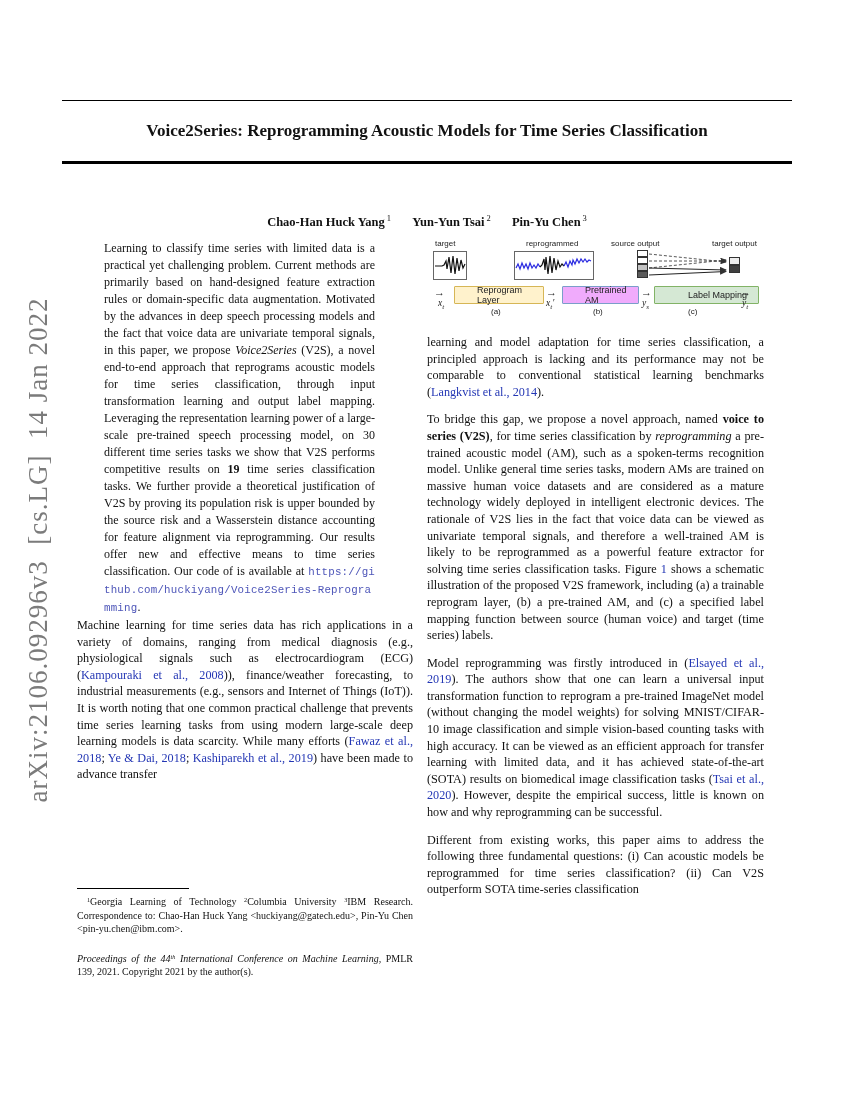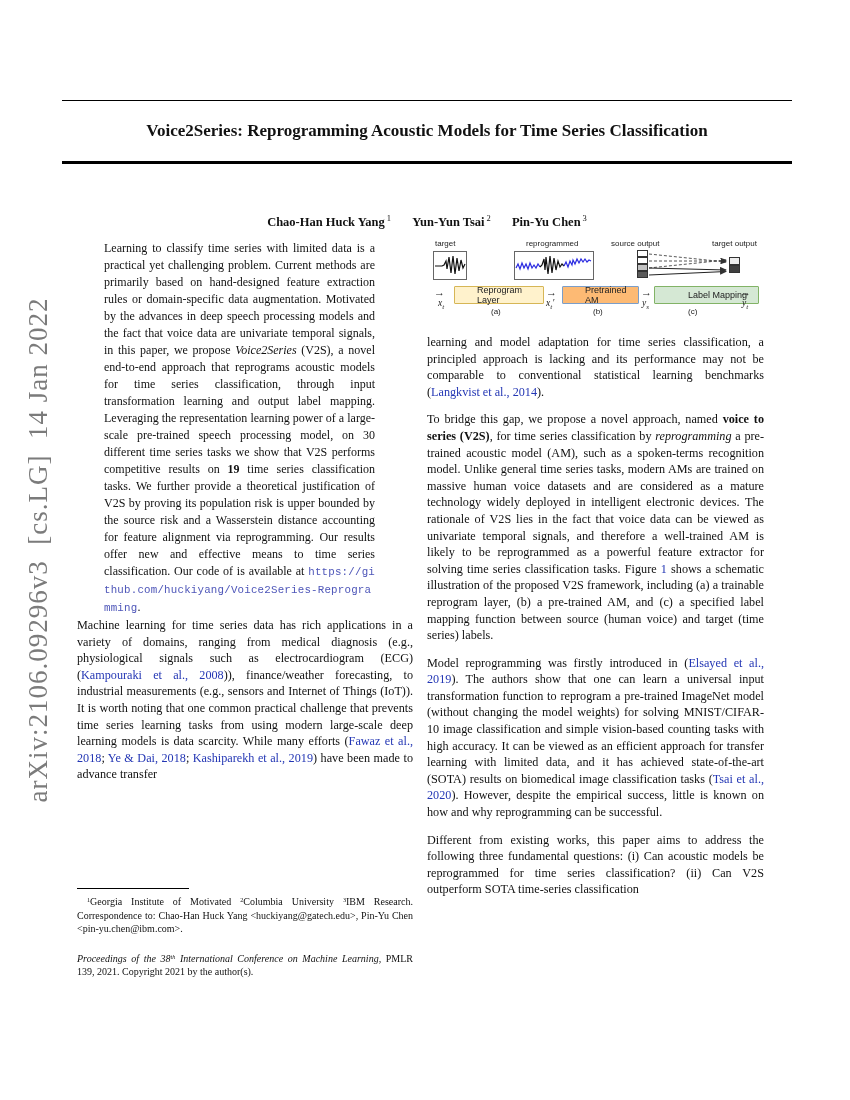--- a/index.html
+++ b/index.html
@@ -104,22 +104,22 @@
     <span class="author"><span>Pin-Yu Chen</span><span class="asup">3</span></span>
   </div>
 
   <div class="col-left">
     <div class="abs-body"><span class="seg-plain">Learning to classify time series with limited data is a practical yet challenging problem. Current methods are primarily based on hand-designed feature extraction rules or domain-specific data augmentation. Motivated by the advances in deep speech processing models and the fact that voice data are univariate temporal signals, in this paper, we propose </span><span class="seg-it">Voice2Series</span><span class="seg-plain"> (V2S), a novel end-to-end approach that reprograms acoustic models for time series classification, through input transformation learning and output label mapping. Leveraging the representation learning power of a large-scale pre-trained speech processing model, on 30 different time series tasks we show that V2S performs competitive results on </span><span class="seg-b">19</span><span class="seg-plain"> time series classification tasks. We further provide a theoretical justification of V2S by proving its population risk is upper bounded by the source risk and a Wasserstein distance accounting for feature alignment via reprogramming. Our results offer new and effective means to time series classification. Our code of is available at </span><span class="seg-mono">https://github.com/huckiyang/Voice2Series-Reprogramming</span><span class="seg-plain">.</span></div>
 
     <div class="body-par"><span class="seg-plain">Machine learning for time series data has rich applications in a variety of domains, ranging from medical diagnosis (e.g., physiological signals such as electrocardiogram (ECG) (</span><span class="seg-cite">Kampouraki et al., 2008</span><span class="seg-plain">)), finance/weather forecasting, to industrial measurements (e.g., sensors and Internet of Things (IoT)). It is worth noting that one common practical challenge that prevents time series learning tasks from using modern large-scale deep learning models is data scarcity. While many efforts (</span><span class="seg-cite">Fawaz et al., 2018</span><span class="seg-plain">; </span><span class="seg-cite">Ye &amp; Dai, 2018</span><span class="seg-plain">; </span><span class="seg-cite">Kashiparekh et al., 2019</span><span class="seg-plain">) have been made to advance transfer</span></div>
 
     <div class="footnote-block">
       <div class="fn-rule"></div>
-      <div class="fn-text"><span class="seg-sup">1</span><span class="seg-plain">Georgia Institute of Motivated </span><span class="seg-sup">2</span><span class="seg-plain">Columbia University </span><span class="seg-sup">3</span><span class="seg-plain">IBM Research.   Correspondence to: Chao-Han Huck Yang &lt;huckiyang@gatech.edu&gt;, Pin-Yu Chen &lt;pin-yu.chen@ibm.com&gt;.</span></div>
-      <div class="fn-proc"><span class="seg-it">Proceedings of the 38</span><span class="seg-it-sup">th</span><span class="seg-it"> International Conference on Machine Learning</span><span class="seg-plain">, PMLR 139, 2021. Copyright 2021 by the author(s).</span></div>
+      <div class="fn-text"><span class="seg-sup">1</span><span class="seg-plain">Georgia Learning of Technology </span><span class="seg-sup">2</span><span class="seg-plain">Columbia University </span><span class="seg-sup">3</span><span class="seg-plain">IBM Research.   Correspondence to: Chao-Han Huck Yang &lt;huckiyang@gatech.edu&gt;, Pin-Yu Chen &lt;pin-yu.chen@ibm.com&gt;.</span></div>
+      <div class="fn-proc"><span class="seg-it">Proceedings of the 44</span><span class="seg-it-sup">th</span><span class="seg-it"> International Conference on Machine Learning</span><span class="seg-plain">, PMLR 139, 2021. Copyright 2021 by the author(s).</span></div>
     </div>
   </div>
 
   <div class="col-right">
 
     <div class="fig">
       <span class="fig-label" style="left:8px">target</span>
       <span class="fig-label" style="left:99px">reprogrammed</span>
       <span class="fig-label" style="left:184px">source output</span>
       <span class="fig-label" style="left:285px">target output</span>
@@ -166,21 +166,21 @@
       <span class="io" id="io-1"><span>x</span><sub>t</sub><span></span></span>
 
       <div class="flowbox" id="box-a" style="background-color: rgb(255, 242, 204); border-color: rgb(214, 182, 86);">
         <span>Reprogram Layer</span>
       </div>
       <span class="tag" id="tag-a">(a)</span>
 
       <span class="arr" id="arr-2">→</span>
       <span class="io" id="io-2"><span>x</span><sub>t</sub><span>′</span></span>
 
-      <div class="flowbox" id="box-b" style="background-color: #fdba74; border-color: rgb(123, 158, 201);">
+      <div class="flowbox" id="box-b" style="background-color: #f0abfc; border-color: rgb(123, 158, 201);">
         <span>Pretrained AM</span>
       </div>
       <span class="tag" id="tag-b">(b)</span>
 
       <span class="arr" id="arr-3">→</span>
       <span class="io" id="io-3"><span>y</span><sub>s</sub><span></span></span>
 
       <div class="flowbox" id="box-c" style="background-color: rgb(213, 232, 212); border-color: rgb(130, 179, 102);">
         <span>Label Mapping</span>
       </div>

